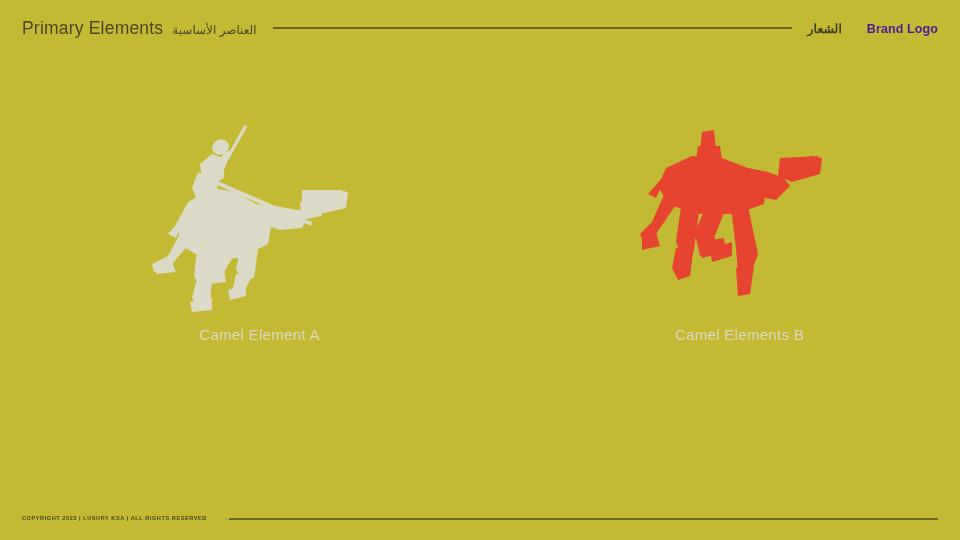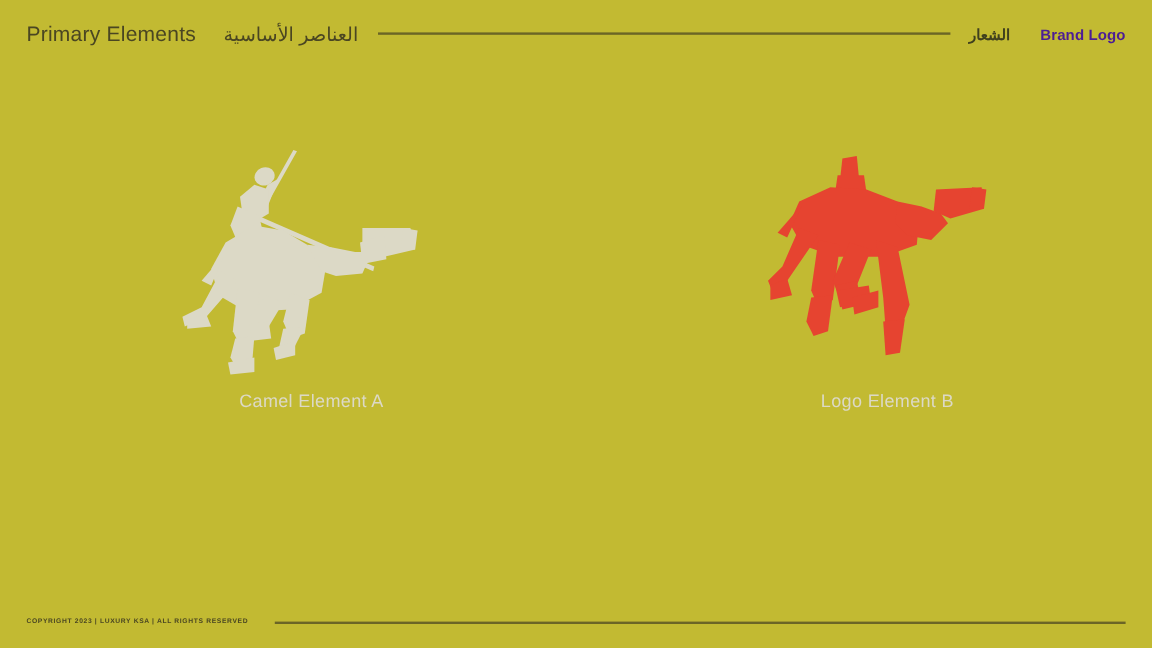--- a/index.html
+++ b/index.html
@@ -30,33 +30,33 @@
     width: 960px;
     height: 58px;
     display: flex;
     align-items: center;
     padding: 0 22px;
     box-sizing: border-box;
   }
   .header-title {
     display: flex;
     align-items: baseline;
-    gap: 23px;
+    gap: 9px;
     white-space: nowrap;
     flex: 0 0 auto;
   }
   .title-en {
     font-size: 17.5px;
     font-weight: 400;
     color: #4a4622;
     letter-spacing: 0.2px;
     line-height: 1;
   }
   .title-ar {
-    font-size: 16px;
+    font-size: 12px;
     font-weight: 400;
     color: #4a4622;
     line-height: 1;
     direction: rtl;
   }
   .header-rule {
     flex: 1 1 auto;
     height: 1.5px;
     background: #6b6526;
     margin: 0 16px;
@@ -244,21 +244,21 @@
             <polygon points="96,152 114,150 110,178 98,180"></polygon>
 
             <polygon points="68,86 86,92 74,122 58,128 54,118"></polygon>
             <polygon points="56,122 74,118 78,136 60,140"></polygon>
 
             <polygon points="58,126 84,122 86,136 62,142"></polygon>
             <polygon points="70,132 92,126 92,140 72,146"></polygon>
           </g>
         </svg>
       </div>
-      <div class="element-label">Logo Element B</div>
+      <div class="element-label">Camel Elements B</div>
     </div>
 
 
   </div>
 
   <div class="footer">
     <span class="footer-text">COPYRIGHT 2023 | LUXURY    KSA | ALL RIGHTS RESERVED</span>
     <div class="footer-rule"></div>
   </div>
 

